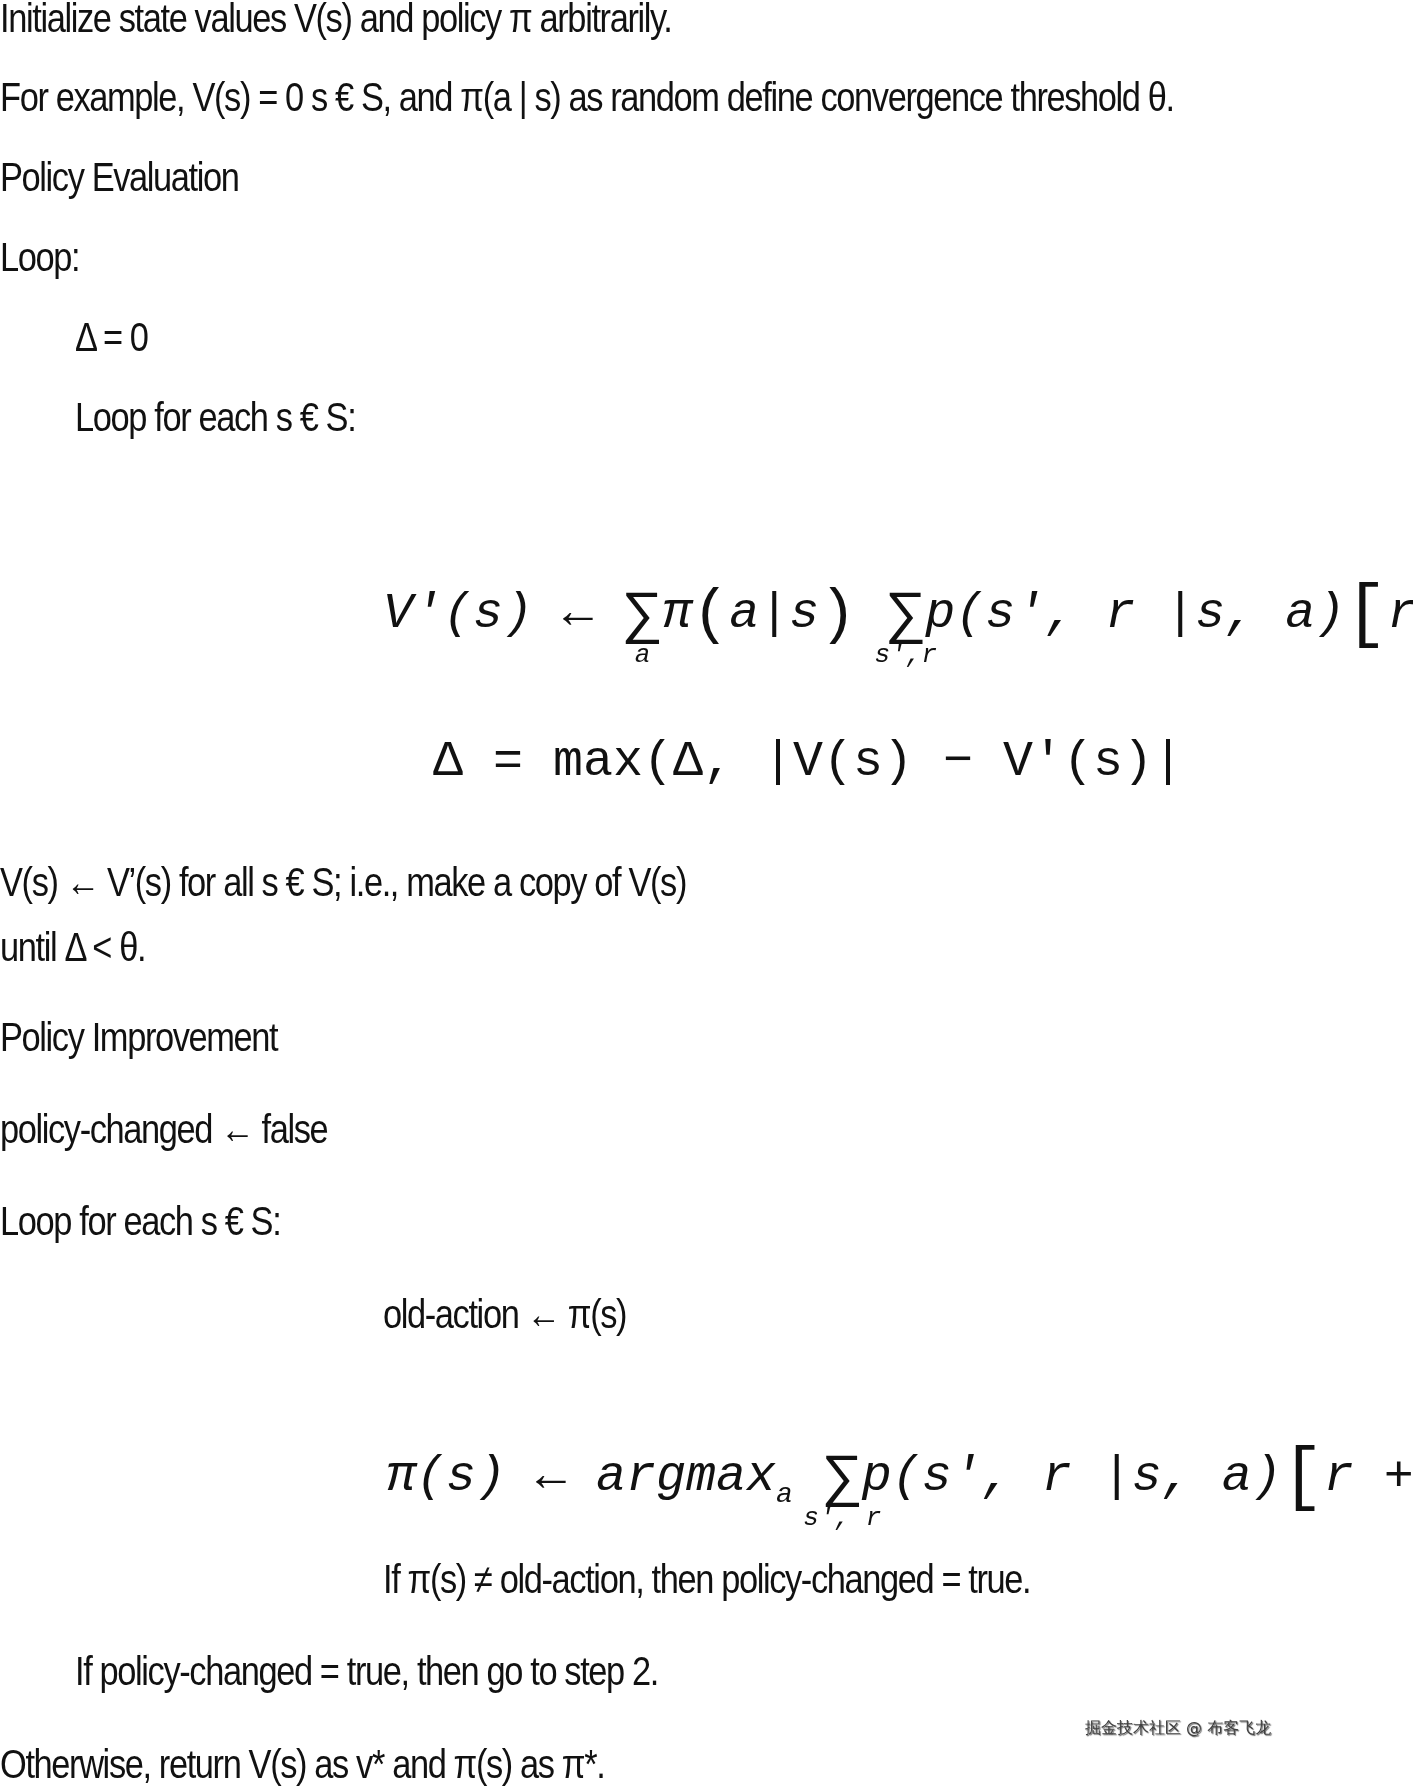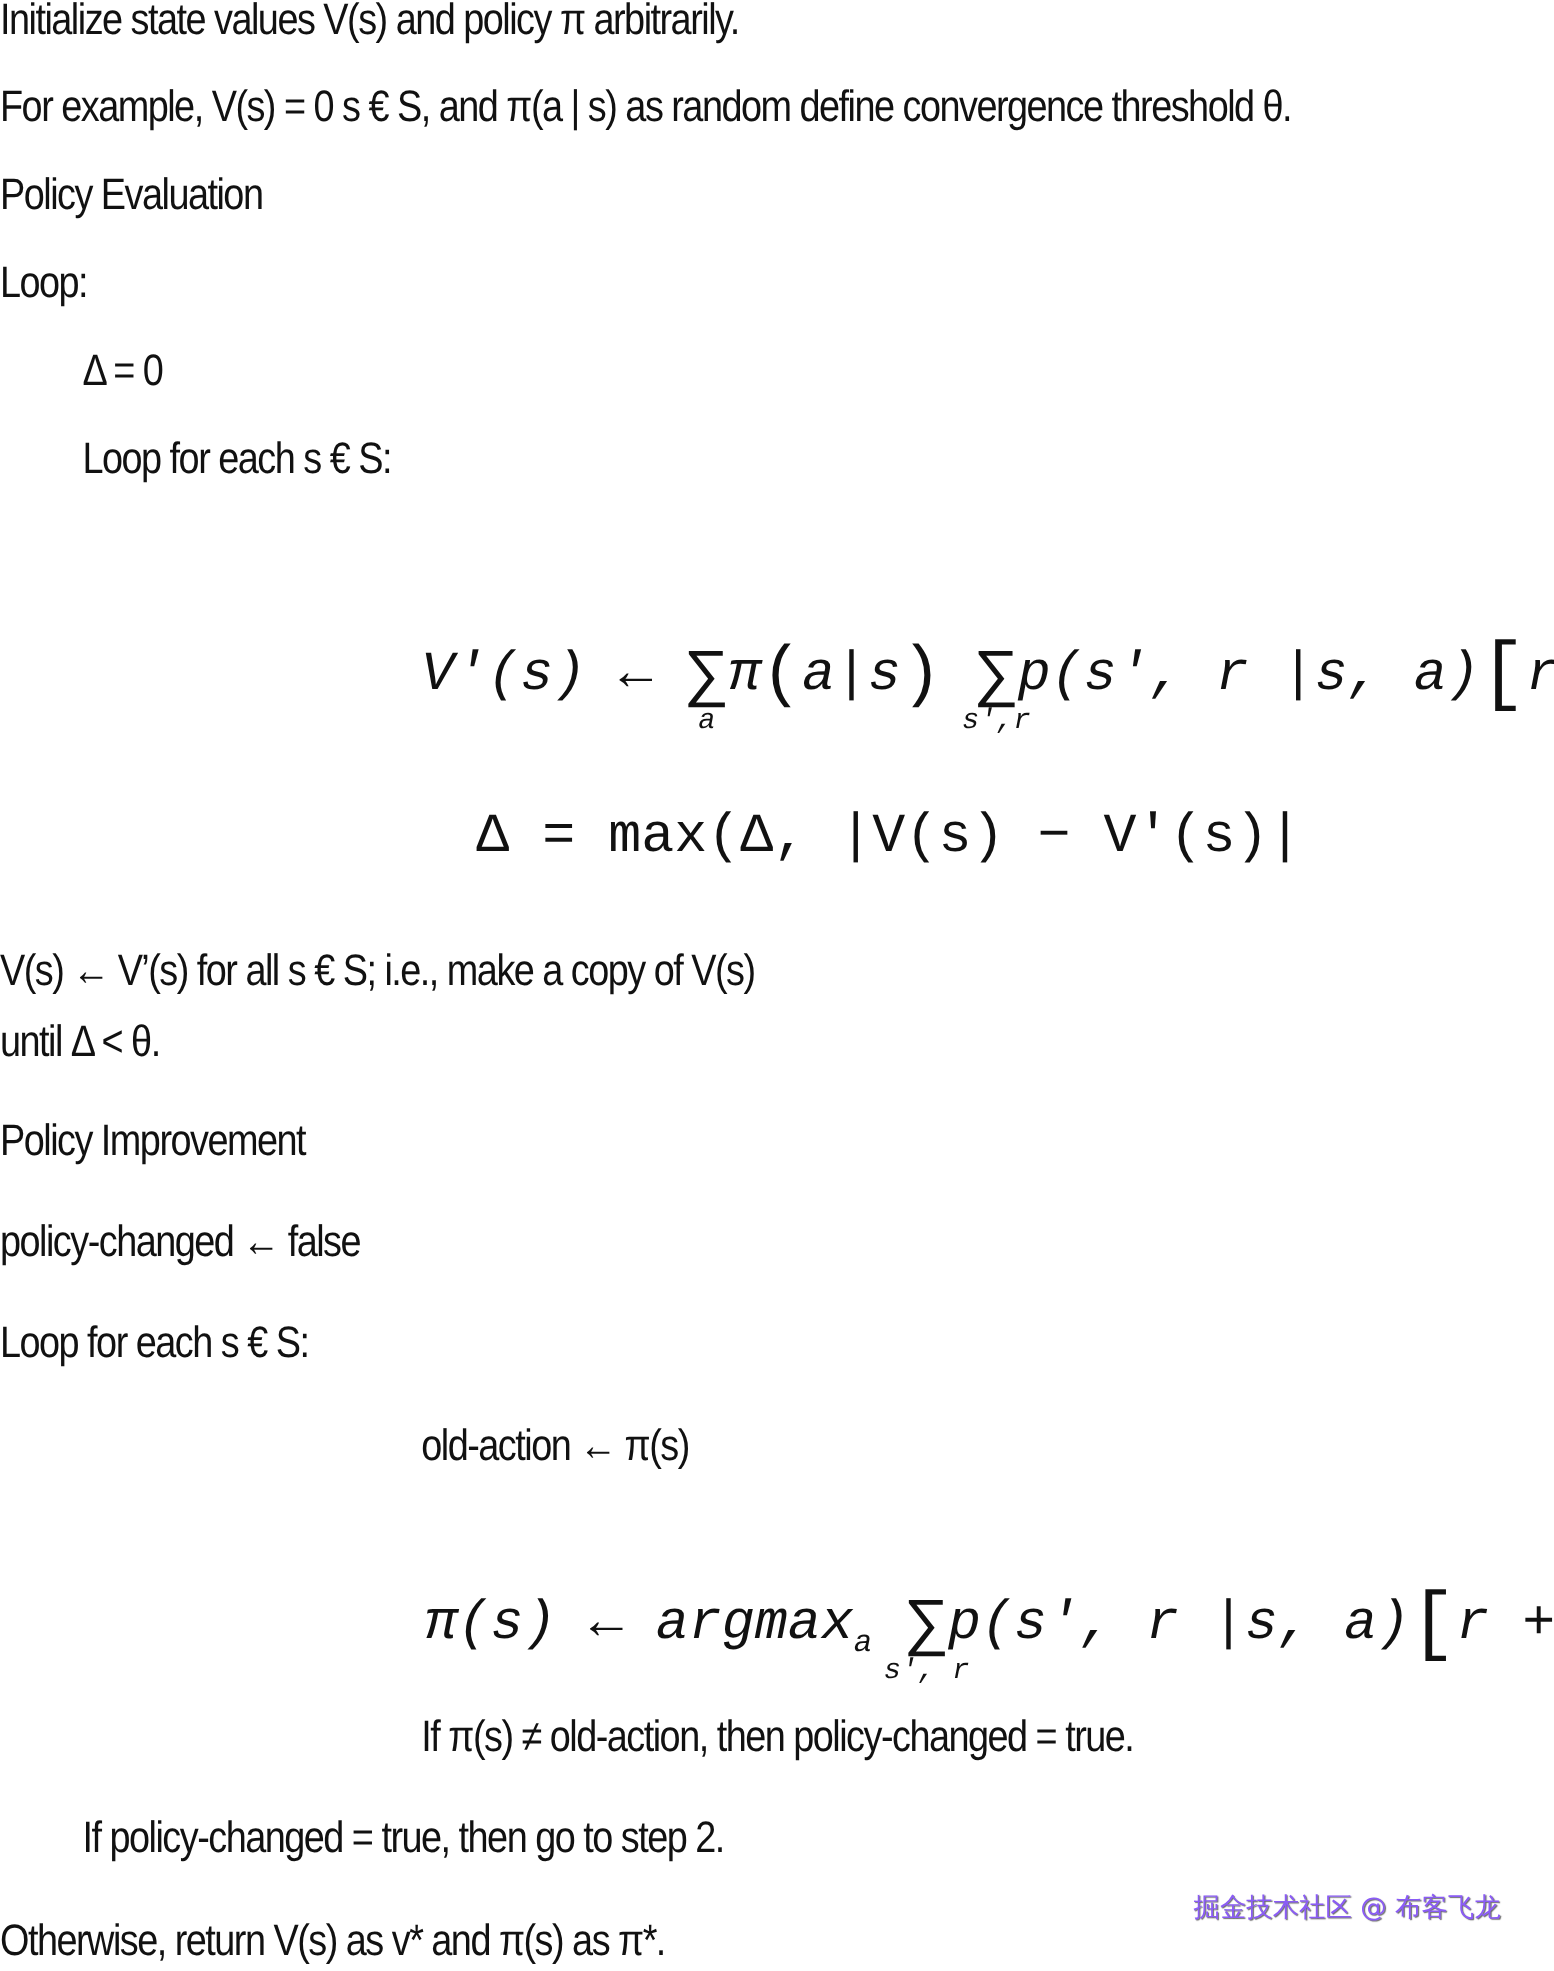--- a/index.html
+++ b/index.html
@@ -56,22 +56,22 @@
       white-space: nowrap;
     }
     .bigparen { font-size: 62px; font-style: normal; vertical-align: -4px; }
     .bigbracket { font-size: 70px; font-style: normal; font-weight: 300; vertical-align: -6px; }
     .subscript { font-size: 28px; font-style: italic; vertical-align: -12px; }
     .watermark {
       position: absolute;
       left: 1085px;
       top: 1718px;
       font-family: "DejaVu Sans", sans-serif;
-      font-size: 24px;
-      color: #8b5cf6;
+      font-size: 16px;
+      color: #404040;
       text-shadow: 1px 1px 1px #6a6a6a;
       white-space: nowrap;
       letter-spacing: 0px;
     }
   </style>
 </head>
 <body>
 
 <div>
 

